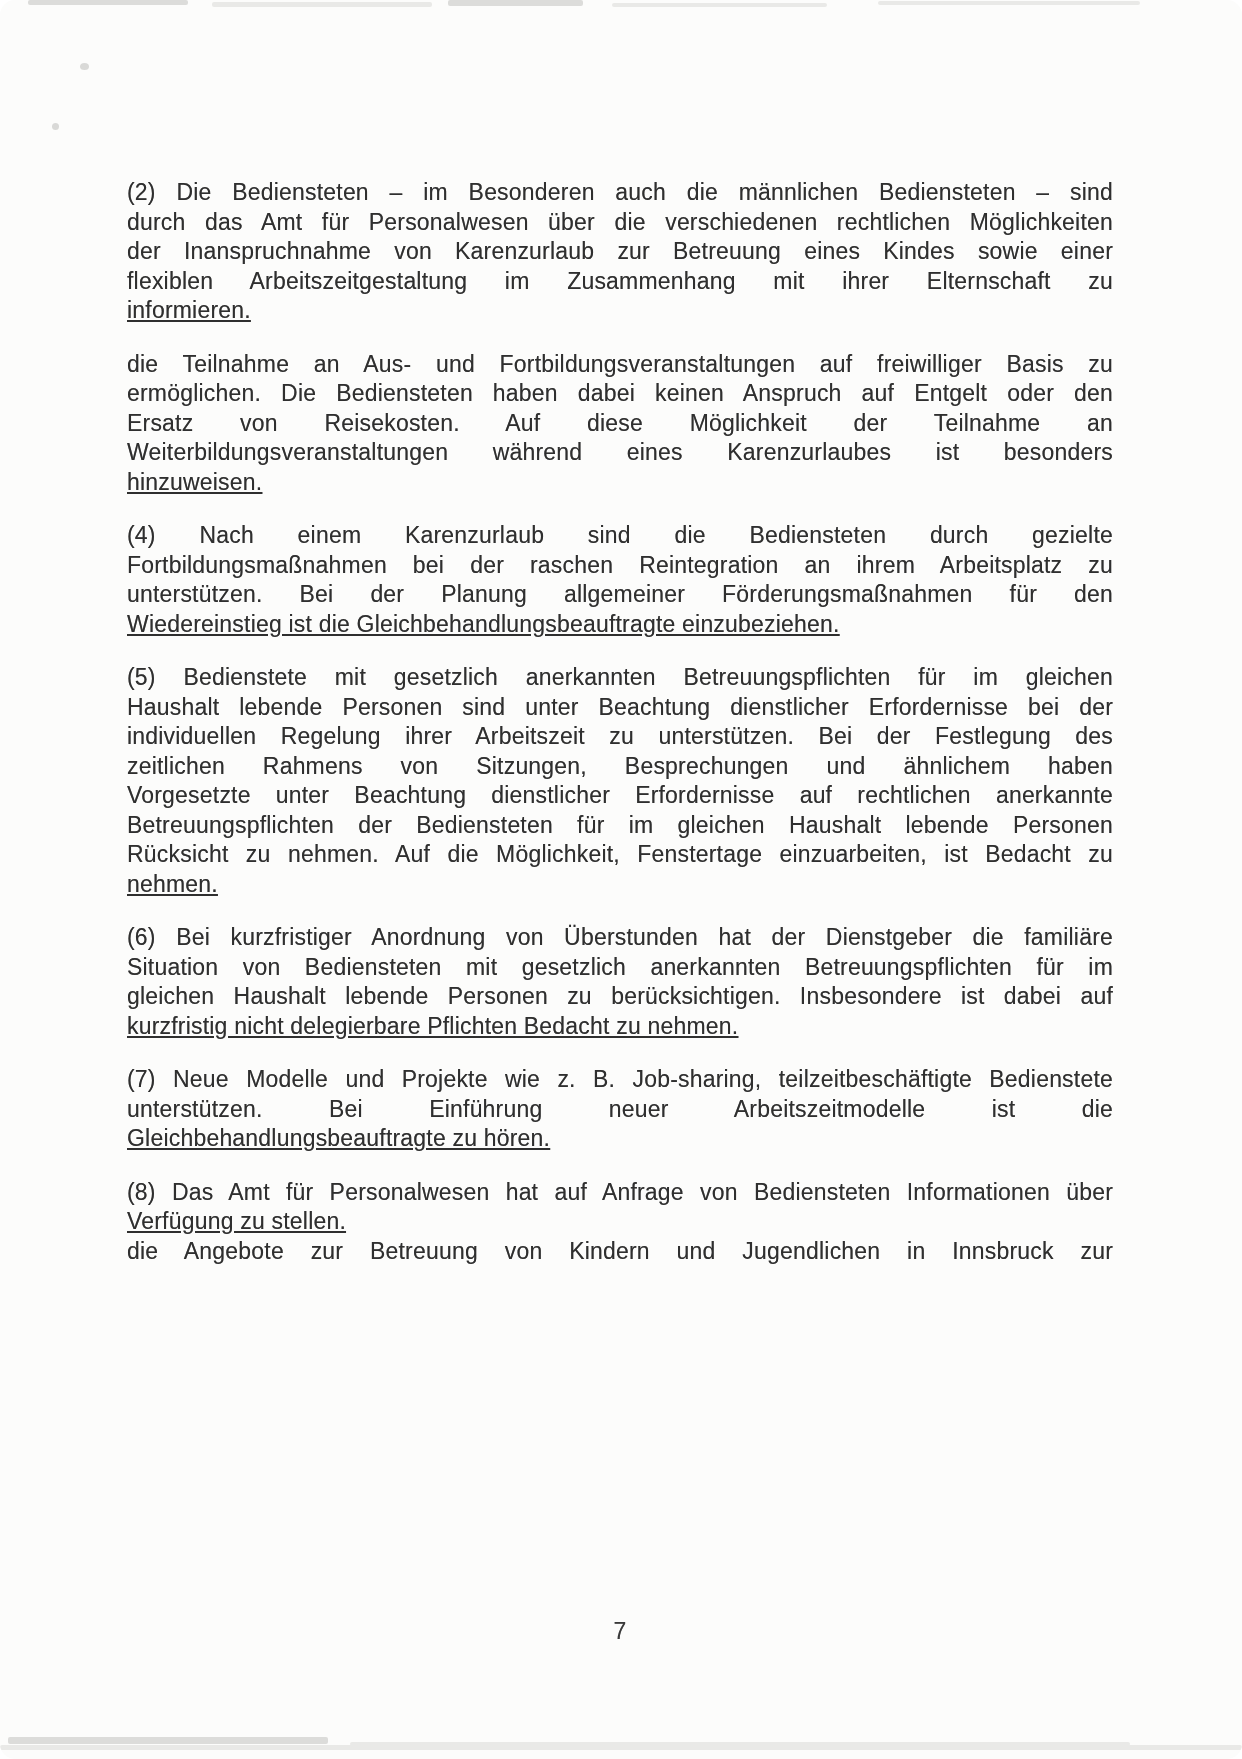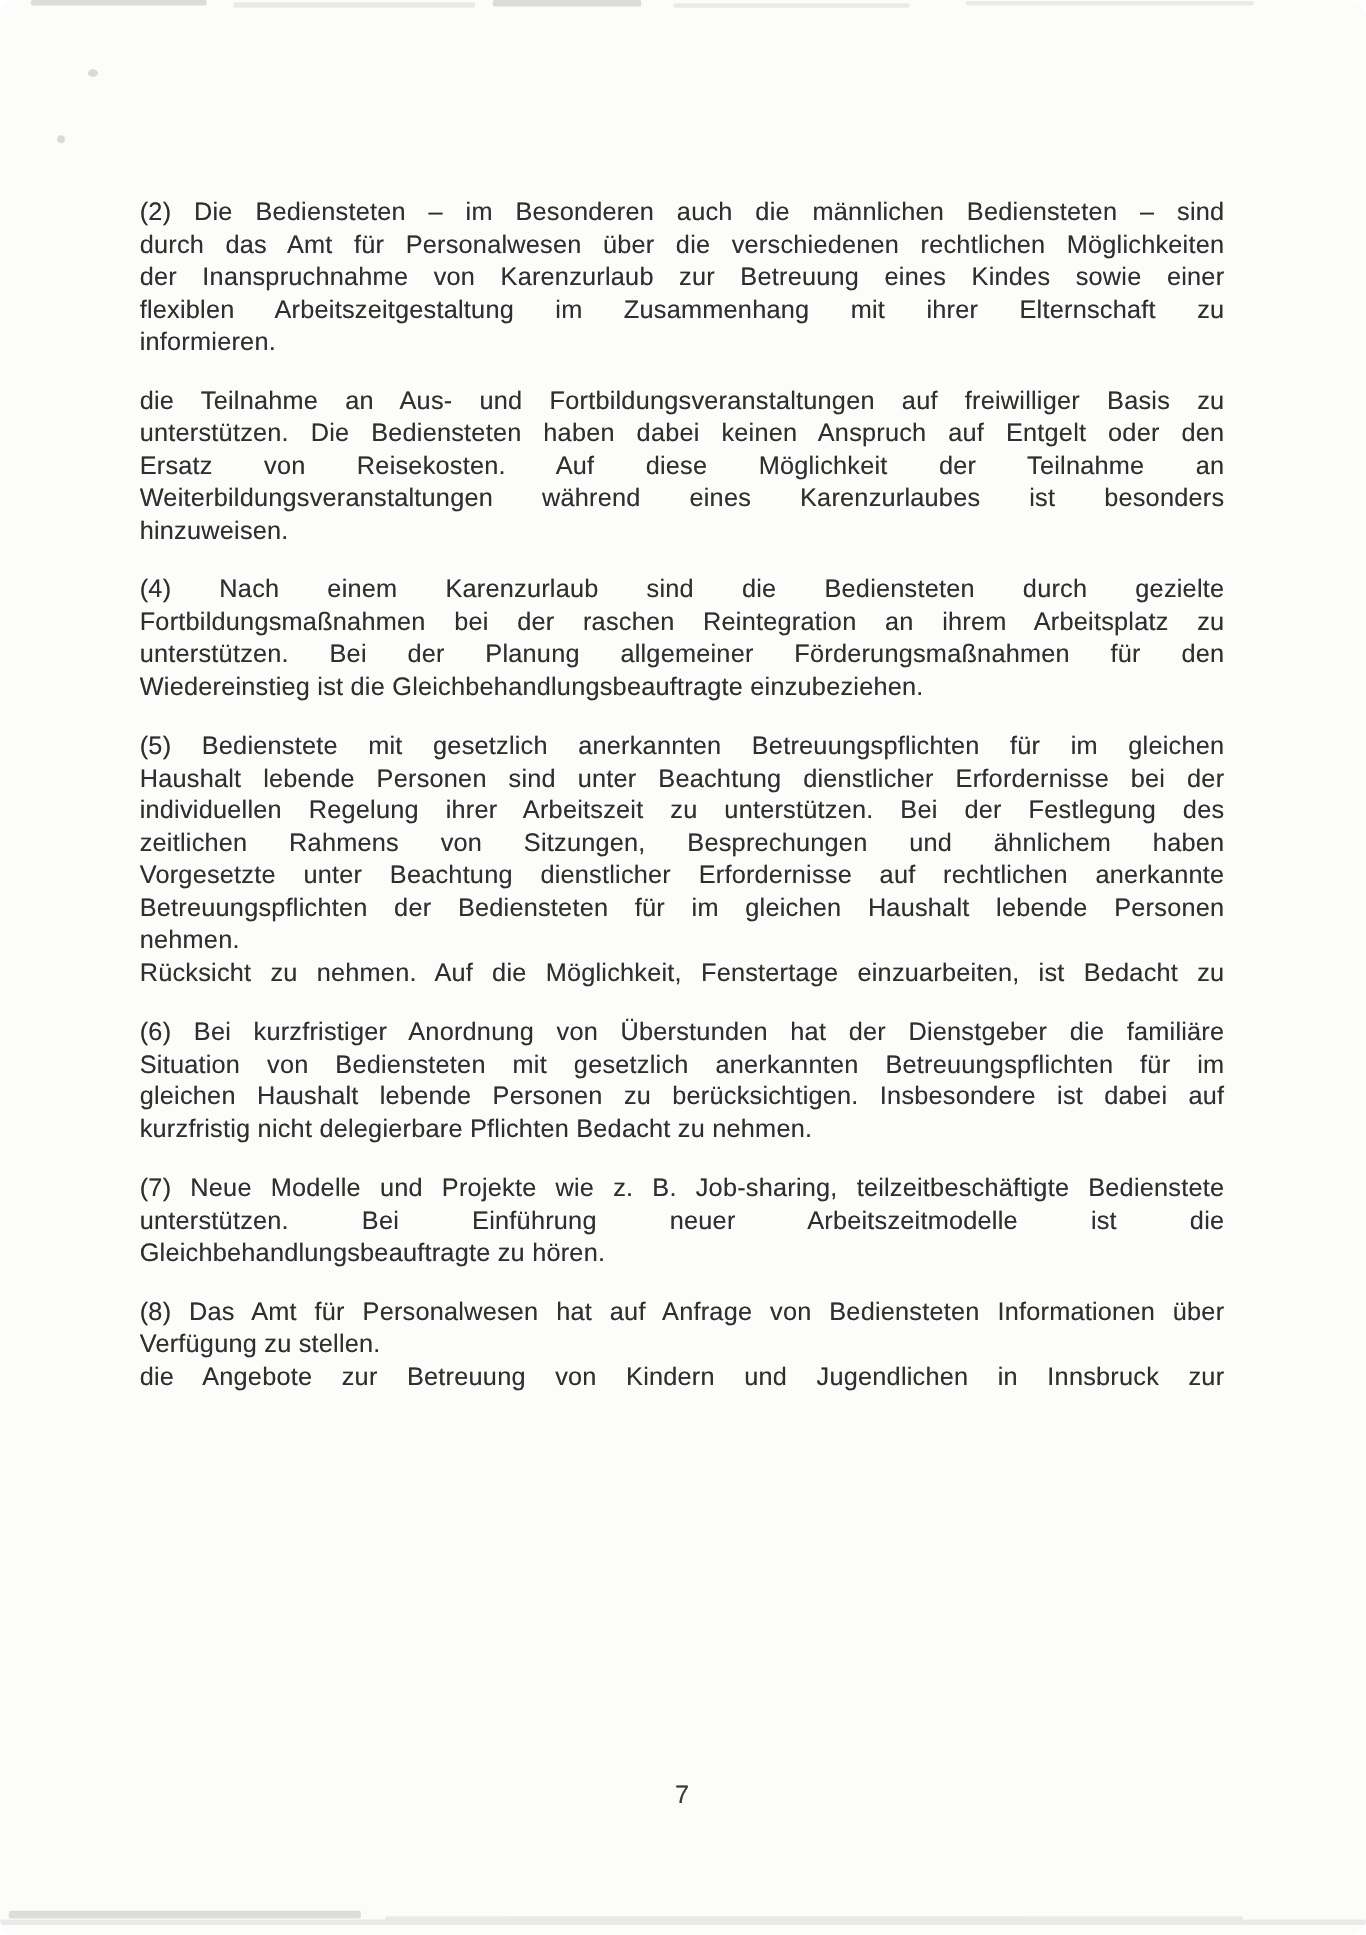--- a/index.html
+++ b/index.html
@@ -25,21 +25,21 @@
     top: 178px;
     width: 986px;
     font-size: 23px;
     line-height: 29.5px;
     color: var(--ink);
     letter-spacing: 0.2px;
     text-shadow: 0 0 0.6px rgba(70,70,70,0.55);
   }
   .paragraph { margin-bottom: 24px; }
   .line { text-align: justify; text-align-last: justify; white-space: normal; }
-  .line.last { text-align-last: left; }
+  .line.last { text-align-last: left; text-decoration: underline; }
   .page-number {
     position: absolute;
     left: 127px;
     top: 1618px;
     width: 986px;
     text-align: center;
     font-size: 23px;
     color: #3a3a3a;
     text-shadow: 0 0 0.6px rgba(70,70,70,0.5);
   }
@@ -80,40 +80,40 @@
   <div class="doc-body">
       <div class="paragraph">
         <div class="line">(2) Die Bediensteten – im Besonderen auch die männlichen Bediensteten – sind</div>
         <div class="line">durch das Amt für Personalwesen über die verschiedenen rechtlichen Möglichkeiten</div>
         <div class="line">der Inanspruchnahme von Karenzurlaub zur Betreuung eines Kindes sowie einer</div>
         <div class="line">flexiblen Arbeitszeitgestaltung im Zusammenhang mit ihrer Elternschaft zu</div>
         <div class="line last">informieren.</div>
       </div>
       <div class="paragraph">
         <div class="line">die Teilnahme an Aus- und Fortbildungsveranstaltungen auf freiwilliger Basis zu</div>
-        <div class="line">unterstützen. Die Bediensteten haben dabei keinen Anspruch auf Entgelt oder den</div>
+        <div class="line">ermöglichen. Die Bediensteten haben dabei keinen Anspruch auf Entgelt oder den</div>
         <div class="line">Ersatz von Reisekosten. Auf diese Möglichkeit der Teilnahme an</div>
         <div class="line">Weiterbildungsveranstaltungen während eines Karenzurlaubes ist besonders</div>
         <div class="line last">hinzuweisen.</div>
       </div>
       <div class="paragraph">
         <div class="line">(4) Nach einem Karenzurlaub sind die Bediensteten durch gezielte</div>
         <div class="line">Fortbildungsmaßnahmen bei der raschen Reintegration an ihrem Arbeitsplatz zu</div>
         <div class="line">unterstützen. Bei der Planung allgemeiner Förderungsmaßnahmen für den</div>
         <div class="line last">Wiedereinstieg ist die Gleichbehandlungsbeauftragte einzubeziehen.</div>
       </div>
       <div class="paragraph">
         <div class="line">(5) Bedienstete mit gesetzlich anerkannten Betreuungspflichten für im gleichen</div>
         <div class="line">Haushalt lebende Personen sind unter Beachtung dienstlicher Erfordernisse bei der</div>
         <div class="line">individuellen Regelung ihrer Arbeitszeit zu unterstützen. Bei der Festlegung des</div>
         <div class="line">zeitlichen Rahmens von Sitzungen, Besprechungen und ähnlichem haben</div>
         <div class="line">Vorgesetzte unter Beachtung dienstlicher Erfordernisse auf rechtlichen anerkannte</div>
         <div class="line">Betreuungspflichten der Bediensteten für im gleichen Haushalt lebende Personen</div>
+        <div class="line">Rücksicht zu nehmen. Auf die Möglichkeit, Fenstertage einzuarbeiten, ist Bedacht zu</div>
         <div class="line last">nehmen.</div>
-        <div class="line">Rücksicht zu nehmen. Auf die Möglichkeit, Fenstertage einzuarbeiten, ist Bedacht zu</div>
       </div>
       <div class="paragraph">
         <div class="line">(6) Bei kurzfristiger Anordnung von Überstunden hat der Dienstgeber die familiäre</div>
         <div class="line">Situation von Bediensteten mit gesetzlich anerkannten Betreuungspflichten für im</div>
         <div class="line">gleichen Haushalt lebende Personen zu berücksichtigen. Insbesondere ist dabei auf</div>
         <div class="line last">kurzfristig nicht delegierbare Pflichten Bedacht zu nehmen.</div>
       </div>
       <div class="paragraph">
         <div class="line">(7) Neue Modelle und Projekte wie z. B. Job-sharing, teilzeitbeschäftigte Bedienstete</div>
         <div class="line">unterstützen. Bei Einführung neuer Arbeitszeitmodelle ist die</div>

